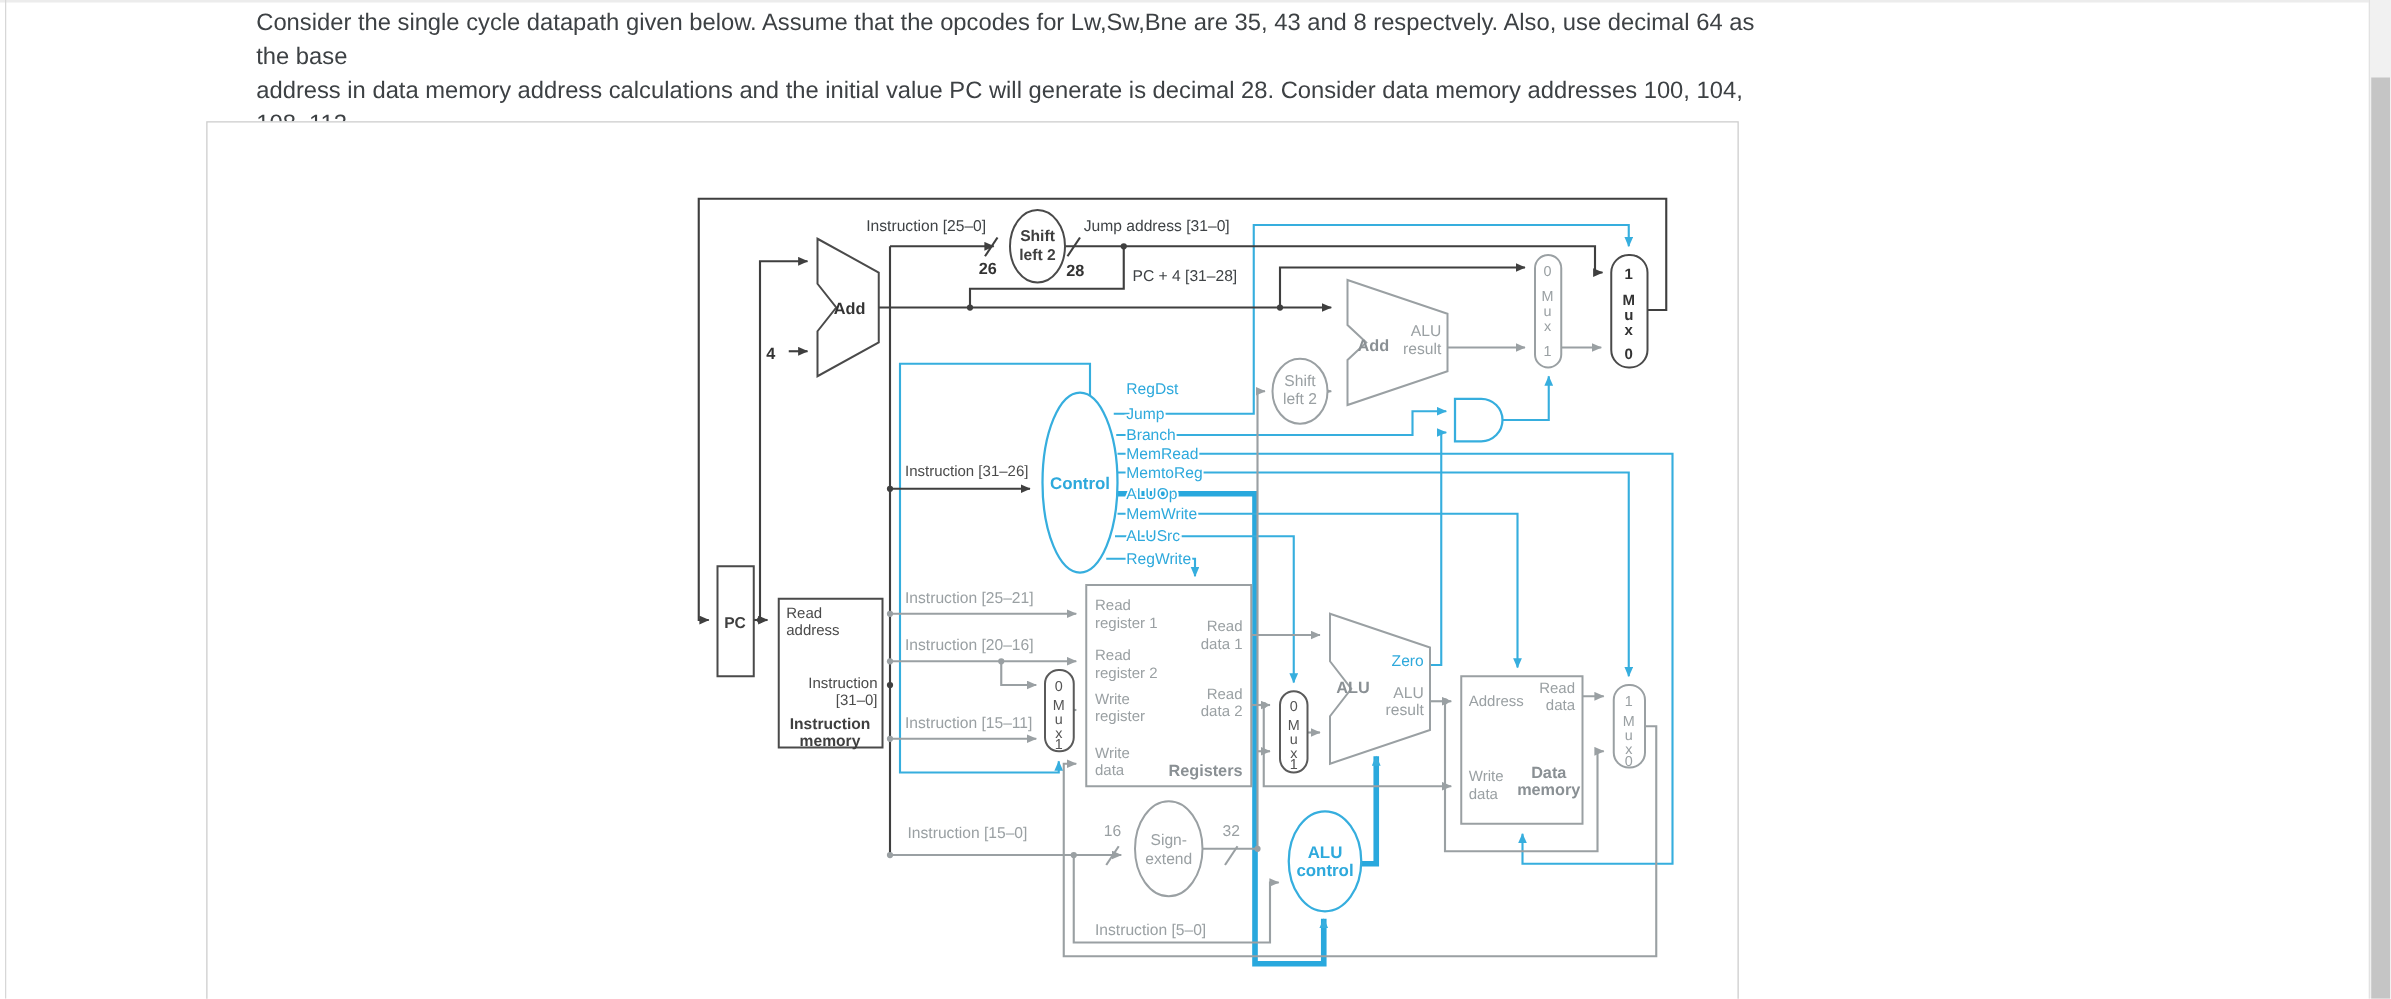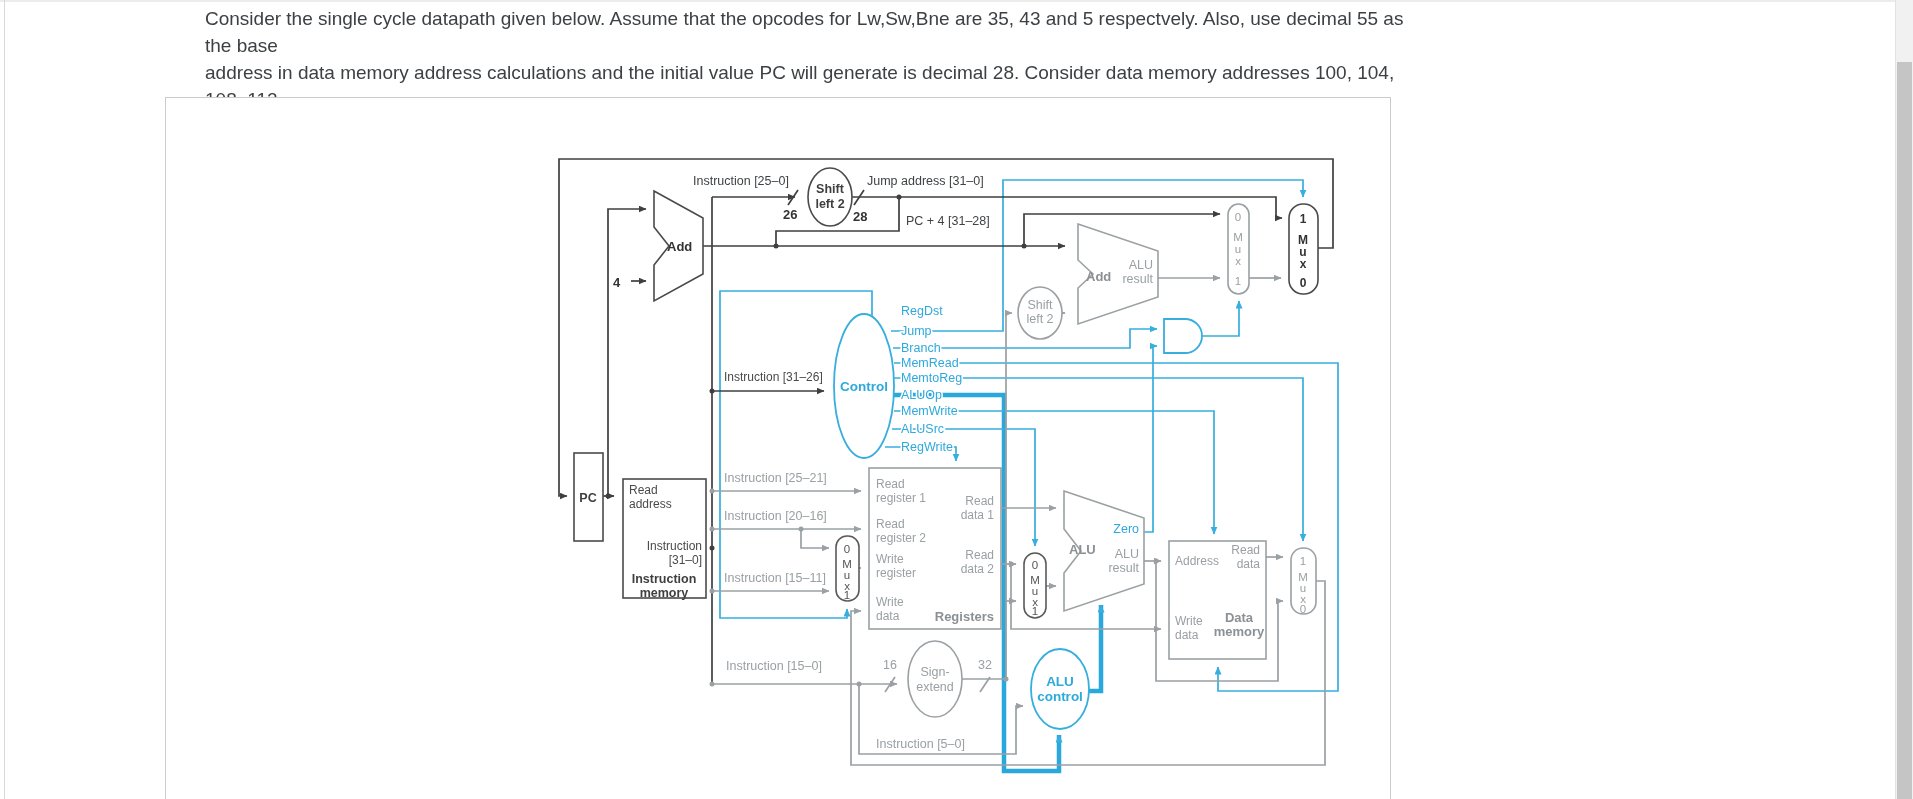--- a/index.html
+++ b/index.html
@@ -35,21 +35,21 @@
   .tMb{fill:#333;font-size:12px;font-weight:bold;}
   .halo{paint-order:stroke;stroke:#fff;stroke-width:3px;}
 </style>
 </head>
 <body>
 
 <div class="topline"></div>
 <div class="leftline"></div>
 
 <div class="question">
-  <div>Consider the single cycle datapath given below. Assume that the opcodes for Lw,Sw,Bne are 35, 43 and 5 respectvely. Also, use decimal 55 as the base</div>
+  <div>Consider the single cycle datapath given below. Assume that the opcodes for Lw,Sw,Bne are 35, 43 and 8 respectvely. Also, use decimal 64 as the base</div>
   <div>address in data memory address calculations and the initial value PC will generate is decimal 28. Consider data memory addresses 100, 104, 108, 112</div>
   <div>store decimal value 10,11,12,13 respectively.</div>
 </div>
 
 <div class="figbox">
 <svg width="1224" height="702" viewBox="165 97 1224 702">
   <defs>
     <marker id="aD" markerUnits="userSpaceOnUse" markerWidth="9" markerHeight="8" refX="7.5" refY="3.5" orient="auto">
           <path d="M0,0L8,3.5L0,7Z" fill="#3f3f3f"></path>
         </marker>

